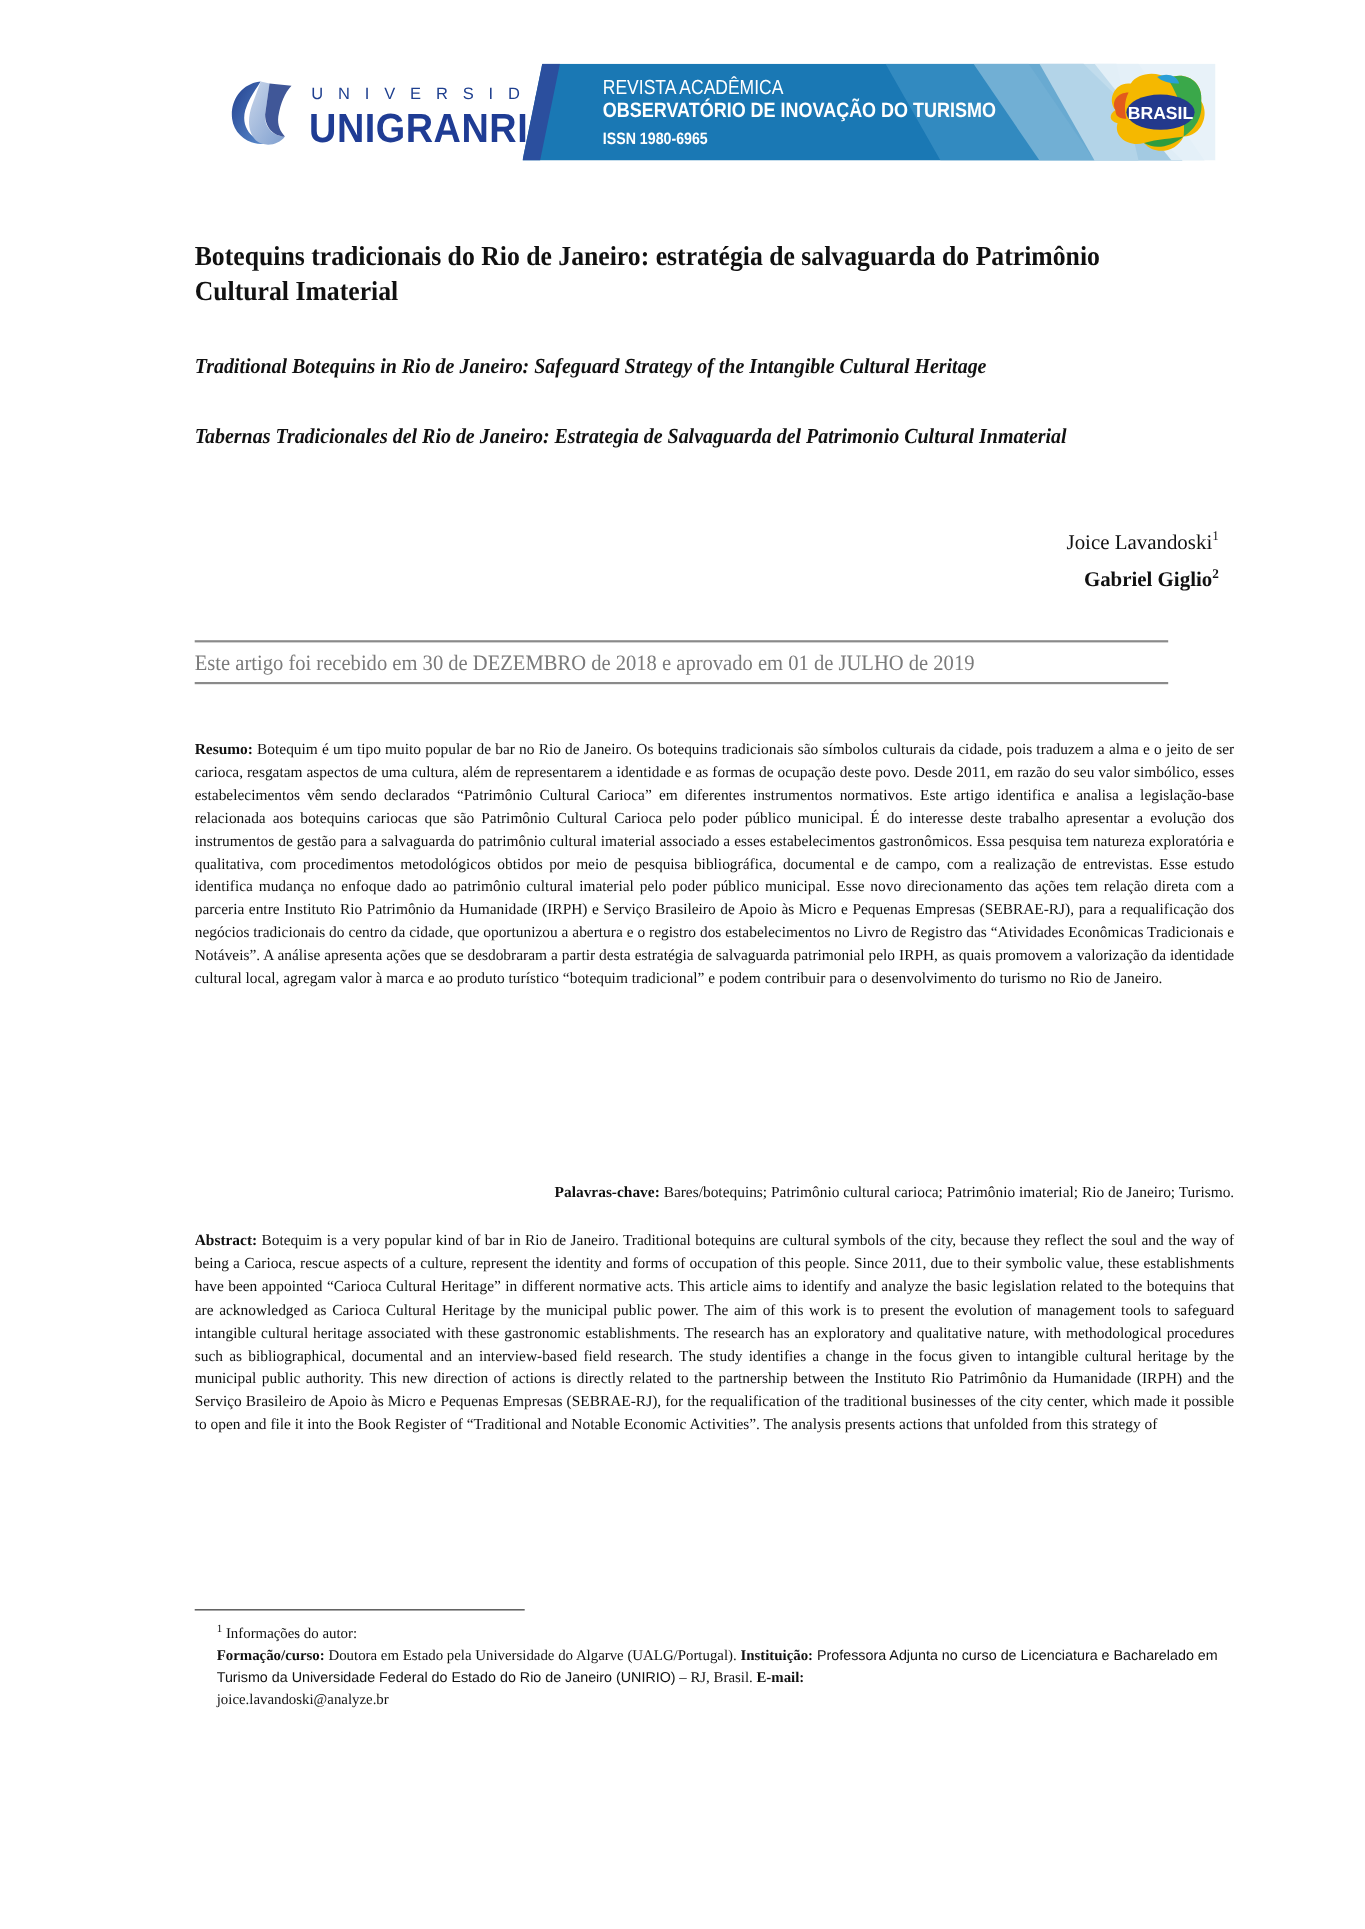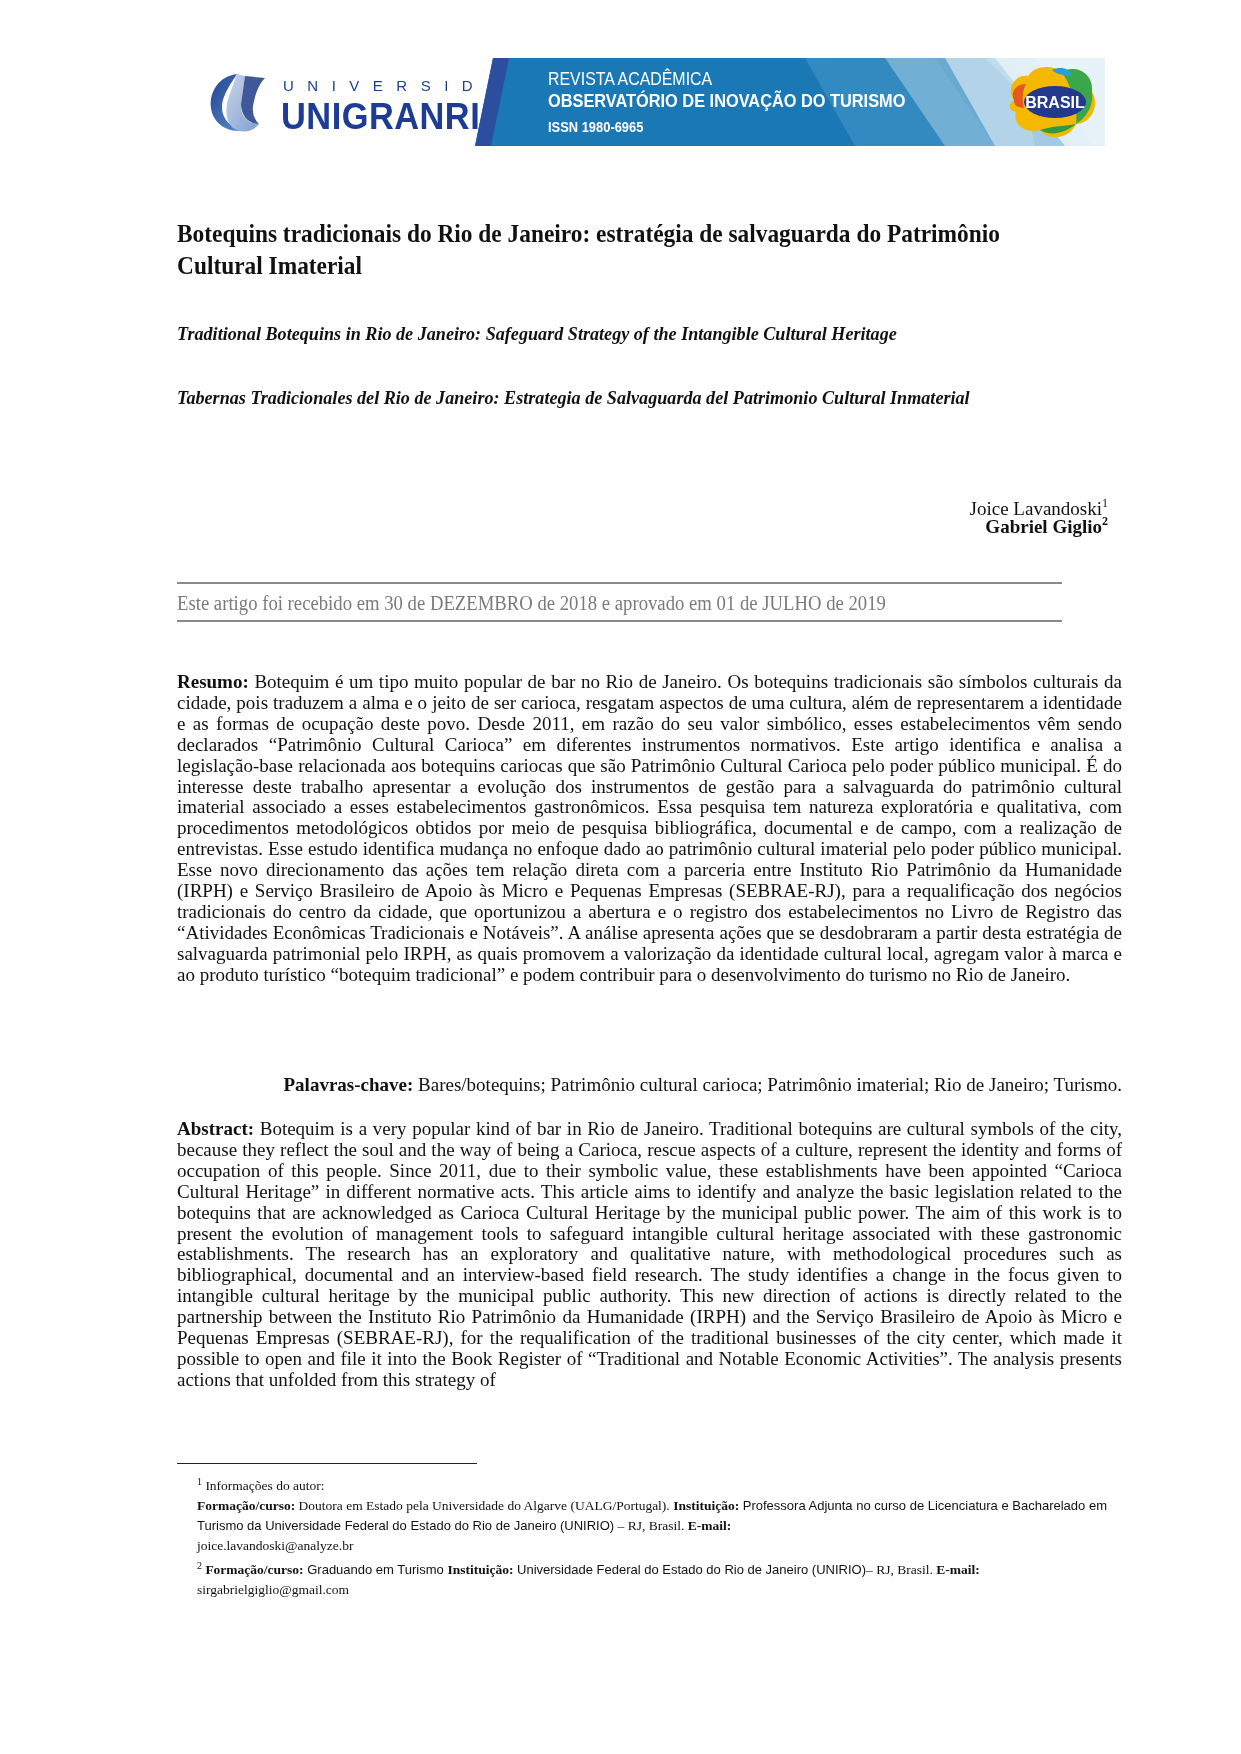--- a/index.html
+++ b/index.html
@@ -17,30 +17,30 @@
   .band-l3 { top: 60px; font-size: 15px; font-weight: bold; }
   .brasil-logo { position: absolute; left: 795px; top: 4px; width: 100px; height: 80px; }
 
   
   .title { position: absolute; left: 177px; top: 218px; width: 900px; font-size: 25px; font-weight: bold; line-height: 32px; transform: scaleX(0.935); transform-origin: left top; }
   .subtitle-en { position: absolute; left: 177px; top: 321px; width: 940px; font-size: 19.5px; font-weight: bold; font-style: italic; line-height: 26px; transform: scaleX(0.93); transform-origin: left top; white-space: nowrap; }
   .subtitle-es { position: absolute; left: 177px; top: 384px; width: 900px; font-size: 19.5px; font-weight: bold; font-style: italic; line-height: 28px; transform: scaleX(0.93); transform-origin: left top; }
 
   .author { position: absolute; right: 133px; font-size: 19px; text-align: right; }
   .author sup { font-size: 12px; vertical-align: 8px; }
-  .author-1 { top: 496px; }
+  .author-1 { top: 480px; }
   .author-2 { top: 514px; font-weight: bold; }
 
   .rule { position: absolute; left: 177px; width: 885px; height: 2px; background: #8a8a8a; }
   .rule-top { top: 582px; }
   .rule-bottom { top: 620px; }
   .received { position: absolute; left: 177px; top: 592px; font-size: 20px; color: #7a7a7a; white-space: nowrap; transform: scaleX(0.935); transform-origin: left top; }
 
   
-  .para { position: absolute; left: 177px; width: 945px; font-size: 19px; line-height: 20.9px; text-align: justify; }
+  .para { position: absolute; left: 177px; width: 945px; font-size: 14px; line-height: 20.9px; text-align: justify; }
   .para b { font-weight: bold; }
   .resumo { top: 672px; }
   .keywords { top: 1075px; white-space: nowrap; text-align: right; }
   .abstract { top: 1119px; }
 
   .fn-rule { position: absolute; left: 177px; top: 1463px; width: 300px; height: 1px; background: #222; }
   .footnotes { position: absolute; left: 177px; top: 1472px; width: 930px; font-size: 13.5px; line-height: 20px; margin-left: 20px; }
   .footnotes .sans { font-family: "Liberation Sans", sans-serif; font-size: 13px; }
   .footnotes sup { font-size: 10px; vertical-align: 5px; }
 </style>
@@ -106,17 +106,13 @@
 
 <div class="para abstract"><b>Abstract:</b><span> Botequim is a very popular kind of bar in Rio de Janeiro. Traditional botequins are cultural symbols of the city, because they reflect the soul and the way of being a Carioca, rescue aspects of a culture, represent the identity and forms of occupation of this people. Since 2011, due to their symbolic value, these establishments have been appointed “Carioca Cultural Heritage” in different normative acts. This article aims to identify and analyze the basic legislation related to the botequins that are acknowledged as Carioca Cultural Heritage by the municipal public power. The aim of this work is to present the evolution of management tools to safeguard intangible cultural heritage associated with these gastronomic establishments. The research has an exploratory and qualitative nature, with methodological procedures such as bibliographical, documental and an interview-based field research. The study identifies a change in the focus given to intangible cultural heritage by the municipal public authority. This new direction of actions is directly related to the partnership between the Instituto Rio Patrimônio da Humanidade (IRPH) and the Serviço Brasileiro de Apoio às Micro e Pequenas Empresas (SEBRAE-RJ), for the requalification of the traditional businesses of the city center, which made it possible to open and file it into the Book Register of “Traditional and Notable Economic Activities”. The analysis presents actions that unfolded from this strategy of</span></div>
 
 <div class="fn-rule"></div>
 <div class="footnotes">
   <div>
     <sup>1</sup> <span>Informações do autor:</span><br>
     <b>Formação/curso:</b><span> Doutora em Estado pela Universidade do Algarve (UALG/Portugal). </span><b>Instituição:</b><span class="sans">  Professora Adjunta no curso de Licenciatura e Bacharelado em Turismo da Universidade Federal do Estado do Rio de Janeiro (UNIRIO)</span><span> – RJ, Brasil. </span><b>E-mail:</b><br>
     <span>joice.lavandoski@analyze.br</span>
   </div>
-  <div>
-    <sup>2</sup> <b>Formação/curso:</b><span class="sans"> Graduando em Turismo </span><b>Instituição:</b><span class="sans">  Universidade Federal do Estado do Rio de Janeiro (UNIRIO)</span><span>– RJ, Brasil. </span><b>E-mail:</b>
-    <span>sirgabrielgiglio@gmail.com</span>
-  </div>
 </div>
 
 </body></html>

